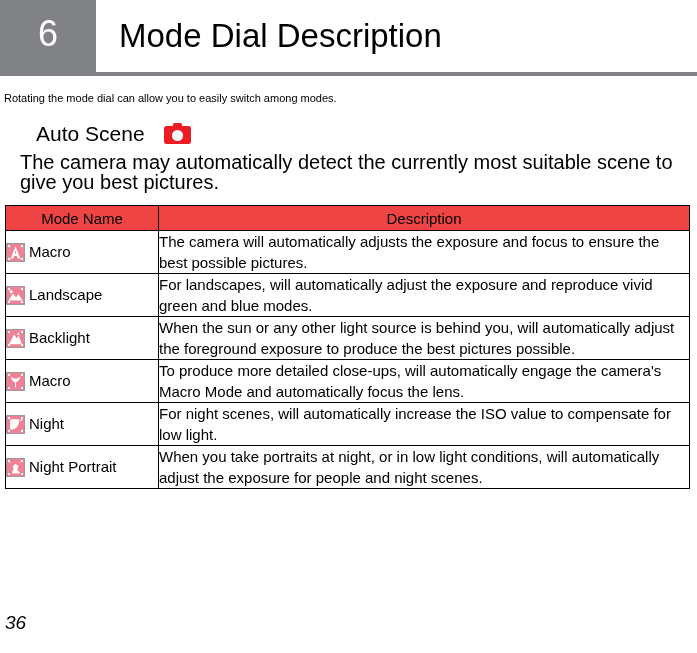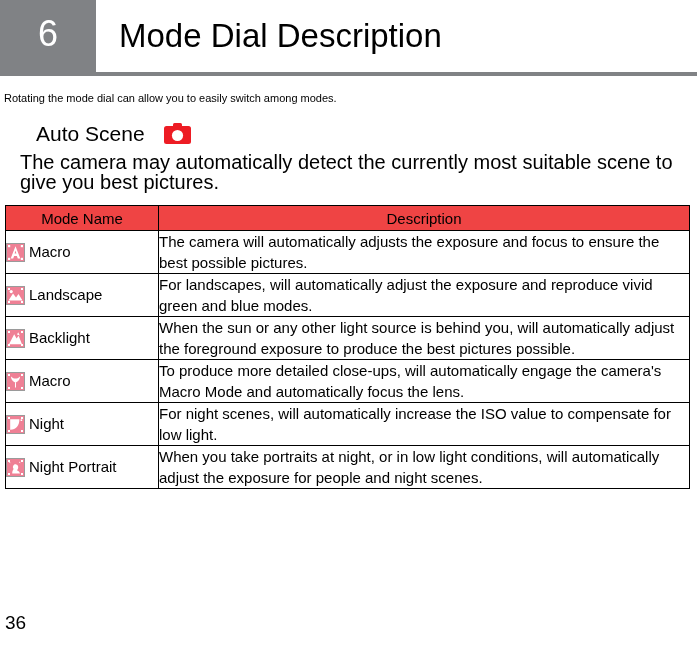--- a/index.html
+++ b/index.html
@@ -164,20 +164,21 @@
     width: 100%;
     height: 100%;
   }
 
   
   .page-number {
     position: absolute;
     left: 5px;
     top: 612px;
     font-size: 19px;
+    font-style: italic;
   }
 </style>
 </head>
 <body>
 
 <div class="chapter-header">
   <div class="chapter-number-box"></div>
   <div class="chapter-number">6</div>
   <div class="chapter-title">Mode Dial Description</div>
   <div class="chapter-rule"></div>

